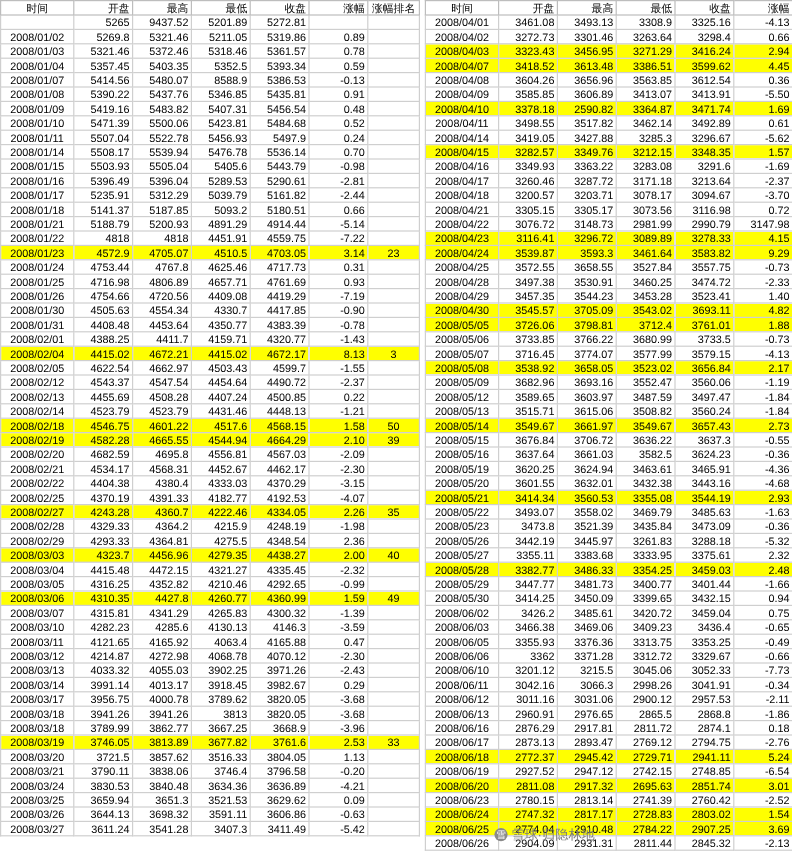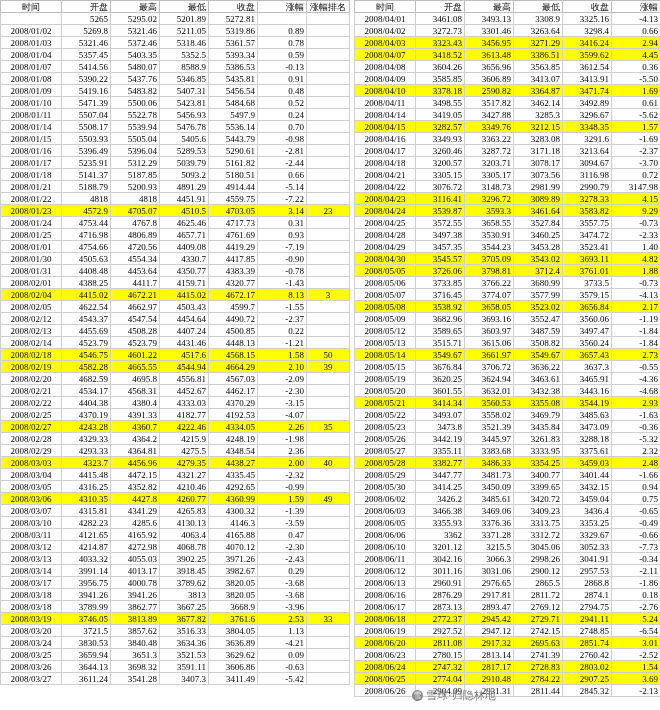--- a/index.html
+++ b/index.html
@@ -2,21 +2,21 @@
 <html><head>
 <meta charset="utf-8">
 <style>
   html,body{margin:0;padding:0;background:#ffffff;}
   body{
     width:660px;height:710px;
     font-family:"Liberation Sans","DejaVu Sans",sans-serif;
     font-size:9px;color:#000;
     overflow:hidden;
   }
-  .sheet{display:flex;width:660px;height:696px;font-family:Liberation Serif, serif;}
+  .sheet{display:flex;width:660px;height:696px;}
   .pane{flex:0 0 auto;}
   table{border-collapse:collapse;table-layout:fixed;}
   td,th{
     border:1px solid #cfcfcf;
     font-size:9px;
     line-height:10px;
     height:11px;
     padding:0 2px;
     white-space:nowrap;
     overflow:hidden;
@@ -61,21 +61,21 @@
           <th class="c-num">最低</th>
           <th class="c-num">收盘</th>
           <th class="c-pct">涨幅</th>
           <th class="c-rank">涨幅排名</th>
         </tr>
       </thead>
       <tbody id="left-body">
           <tr>
             <td class="c-date"></td>
             <td class="c-num">5265</td>
-            <td class="c-num">5295.02</td>
+            <td class="c-num">9437.52</td>
             <td class="c-num">5201.89</td>
             <td class="c-num">5272.81</td>
             <td class="c-pct"></td>
             <td class="c-rank"></td>
           </tr>
           <tr>
             <td class="c-date">2008/01/02</td>
             <td class="c-num">5269.8</td>
             <td class="c-num">5321.46</td>
             <td class="c-num">5211.05</td>
@@ -230,21 +230,21 @@
           <tr>
             <td class="c-date">2008/01/25</td>
             <td class="c-num">4716.98</td>
             <td class="c-num">4806.89</td>
             <td class="c-num">4657.71</td>
             <td class="c-num">4761.69</td>
             <td class="c-pct">0.93</td>
             <td class="c-rank"></td>
           </tr>
           <tr>
-            <td class="c-date">2008/01/01</td>
+            <td class="c-date">2008/01/26</td>
             <td class="c-num">4754.66</td>
             <td class="c-num">4720.56</td>
             <td class="c-num">4409.08</td>
             <td class="c-num">4419.29</td>
             <td class="c-pct">-7.19</td>
             <td class="c-rank"></td>
           </tr>
           <tr>
             <td class="c-date">2008/01/30</td>
             <td class="c-num">4505.63</td>
@@ -524,20 +524,29 @@
             <td class="c-pct">2.53</td>
             <td class="c-rank">33</td>
           </tr>
           <tr>
             <td class="c-date">2008/03/20</td>
             <td class="c-num">3721.5</td>
             <td class="c-num">3857.62</td>
             <td class="c-num">3516.33</td>
             <td class="c-num">3804.05</td>
             <td class="c-pct">1.13</td>
+            <td class="c-rank"></td>
+          </tr>
+          <tr>
+            <td class="c-date">2008/03/21</td>
+            <td class="c-num">3790.11</td>
+            <td class="c-num">3838.06</td>
+            <td class="c-num">3746.4</td>
+            <td class="c-num">3796.58</td>
+            <td class="c-pct">-0.20</td>
             <td class="c-rank"></td>
           </tr>
           <tr>
             <td class="c-date">2008/03/24</td>
             <td class="c-num">3830.53</td>
             <td class="c-num">3840.48</td>
             <td class="c-num">3634.36</td>
             <td class="c-num">3636.89</td>
             <td class="c-pct">-4.21</td>
             <td class="c-rank"></td>
@@ -823,20 +832,28 @@
           </tr>
           <tr>
             <td class="c-date">2008/05/15</td>
             <td class="c-num">3676.84</td>
             <td class="c-num">3706.72</td>
             <td class="c-num">3636.22</td>
             <td class="c-num">3637.3</td>
             <td class="c-pct">-0.55</td>
           </tr>
           <tr>
+            <td class="c-date">2008/05/16</td>
+            <td class="c-num">3637.64</td>
+            <td class="c-num">3661.03</td>
+            <td class="c-num">3582.5</td>
+            <td class="c-num">3624.23</td>
+            <td class="c-pct">-0.36</td>
+          </tr>
+          <tr>
             <td class="c-date">2008/05/19</td>
             <td class="c-num">3620.25</td>
             <td class="c-num">3624.94</td>
             <td class="c-num">3463.61</td>
             <td class="c-num">3465.91</td>
             <td class="c-pct">-4.36</td>
           </tr>
           <tr>
             <td class="c-date">2008/05/20</td>
             <td class="c-num">3601.55</td>

